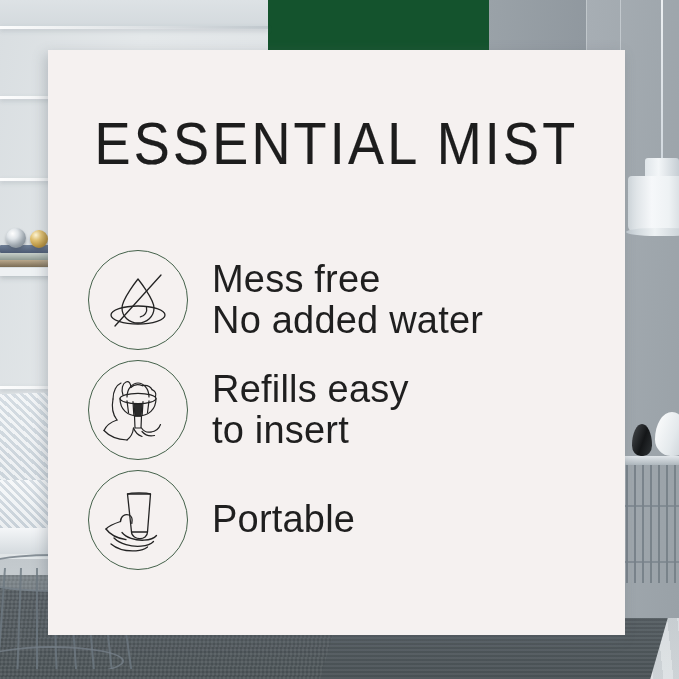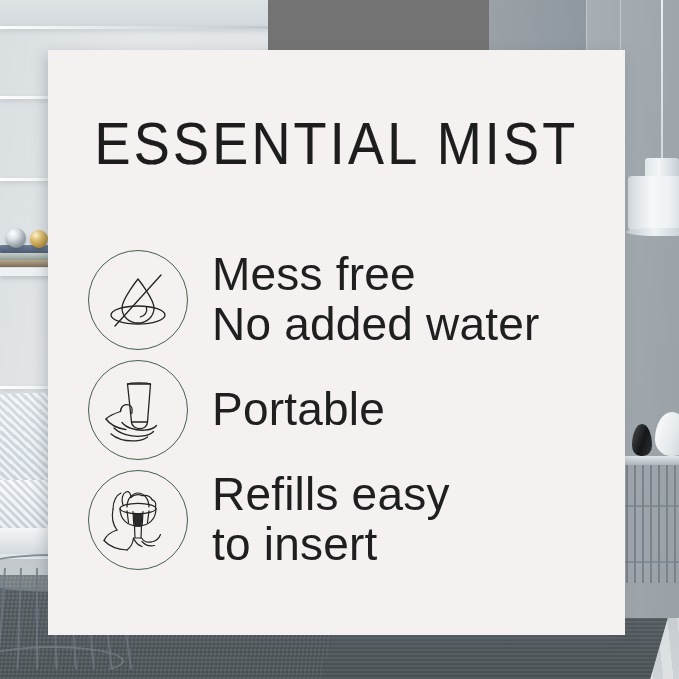--- a/index.html
+++ b/index.html
@@ -10,21 +10,21 @@
   }
   body {
     font-family: "Liberation Sans", sans-serif;
   }
 
   #scene {
     position: relative;
     width: 679px;
     height: 679px;
     overflow: hidden;
-    background: #737373;
+    background: #14532d;
   }
 
   
   .room {
     position: absolute;
     inset: 0;
     overflow: hidden;
   }
 
   
@@ -340,21 +340,21 @@
     align-items: center;
     justify-content: center;
     box-sizing: border-box;
   }
   .icon-circle svg {
     display: block;
   }
 
   .benefit-text {
     font-family: "Liberation Sans", sans-serif;
-    font-size: 46px;
+    font-size: 38px;
     font-weight: 300;
     line-height: 1.08;
     letter-spacing: 0.2px;
     color: #1f1f1f;
     white-space: pre-line;
   }
 </style>
 </head>
 <body>
 
@@ -446,42 +446,20 @@
 
               <path d="M39 18 C39 18 23 38 23 47 C23 55.5 30.2 62 39 62 C47.8 62 55 55.5 55 47 C55 38 39 18 39 18 Z"></path>
 
               <path d="M47.5 46.5 C48.6 51.3 45.6 55.2 41.4 55.9"></path>
 
               <path d="M16 65 L62 14"></path>
             </svg>
           </div>
           <div class="benefit-text">Mess free
 No added water</div>
-        </div>
-
-        <div class="benefit-row">
-          <div class="icon-circle">
-            <svg width="80" height="80" viewBox="0 0 80 80" fill="none" stroke="#232323" stroke-width="1.3" stroke-linecap="round" stroke-linejoin="round">
-
-              <path d="M29.5 14 L52.5 14 L49.5 52 L33.5 52 Z"></path>
-              <path d="M29.5 14 C33 12.4 49 12.4 52.5 14"></path>
-
-              <path d="M33.5 52 C33.5 56.4 38.4 58.6 42 58.6 C45.6 58.6 49.5 56.4 49.5 52"></path>
-
-              <path d="M22.5 41.5 C22.5 36.5 27 33.5 31 35 C34 36.1 34.6 39.6 33.8 43.4"></path>
-
-              <path d="M22.5 41.5 C18 43 11 45.5 8 49"></path>
-              <path d="M8 49 C12 54.6 20 58.4 28 59.6"></path>
-
-              <path d="M24 52.5 C28 57.6 37 60.6 46 60.2 C52 59.9 56.5 58 58.5 55.5"></path>
-              <path d="M16 58 C22 64 33 67 43 66.2 C49 65.7 53.5 63.8 55.5 61.5"></path>
-              <path d="M13 64 C19 69 29 71.4 38 70.8 C43 70.4 47 69 49.5 67"></path>
-            </svg>
-          </div>
-          <div class="benefit-text">Portable</div>
         </div>
 
         <div class="benefit-row">
           <div class="icon-circle">
             <svg width="82" height="82" viewBox="0 0 82 82" fill="none" stroke="#232323" stroke-width="1.2" stroke-linecap="round" stroke-linejoin="round">
 
               <path d="M30 28 C30 19 36 14 41 14 C46 14 52 19 52 28"></path>
 
               <ellipse cx="41" cy="29.5" rx="18" ry="5.2"></ellipse>
               <path d="M23 29.5 C23 40.5 30.5 47 41 47 C51.5 47 59 40.5 59 29.5"></path>
@@ -507,16 +485,38 @@
               <path d="M44.5 59 C46.5 62 50 63.8 54 63"></path>
               <path d="M54 63 C58.5 62.5 62 59.5 63.5 55.5"></path>
               <path d="M45 62.5 C48 66 53 67.5 57.5 66.5"></path>
               <path d="M36.5 59 C38 63 41 66 45 67.5"></path>
             </svg>
           </div>
           <div class="benefit-text">Refills easy
 to insert</div>
         </div>
 
+        <div class="benefit-row">
+          <div class="icon-circle">
+            <svg width="80" height="80" viewBox="0 0 80 80" fill="none" stroke="#232323" stroke-width="1.3" stroke-linecap="round" stroke-linejoin="round">
+
+              <path d="M29.5 14 L52.5 14 L49.5 52 L33.5 52 Z"></path>
+              <path d="M29.5 14 C33 12.4 49 12.4 52.5 14"></path>
+
+              <path d="M33.5 52 C33.5 56.4 38.4 58.6 42 58.6 C45.6 58.6 49.5 56.4 49.5 52"></path>
+
+              <path d="M22.5 41.5 C22.5 36.5 27 33.5 31 35 C34 36.1 34.6 39.6 33.8 43.4"></path>
+
+              <path d="M22.5 41.5 C18 43 11 45.5 8 49"></path>
+              <path d="M8 49 C12 54.6 20 58.4 28 59.6"></path>
+
+              <path d="M24 52.5 C28 57.6 37 60.6 46 60.2 C52 59.9 56.5 58 58.5 55.5"></path>
+              <path d="M16 58 C22 64 33 67 43 66.2 C49 65.7 53.5 63.8 55.5 61.5"></path>
+              <path d="M13 64 C19 69 29 71.4 38 70.8 C43 70.4 47 69 49.5 67"></path>
+            </svg>
+          </div>
+          <div class="benefit-text">Portable</div>
+        </div>
+
       </div>
     </div>
   </div>
 </div>
 
 </body></html>

